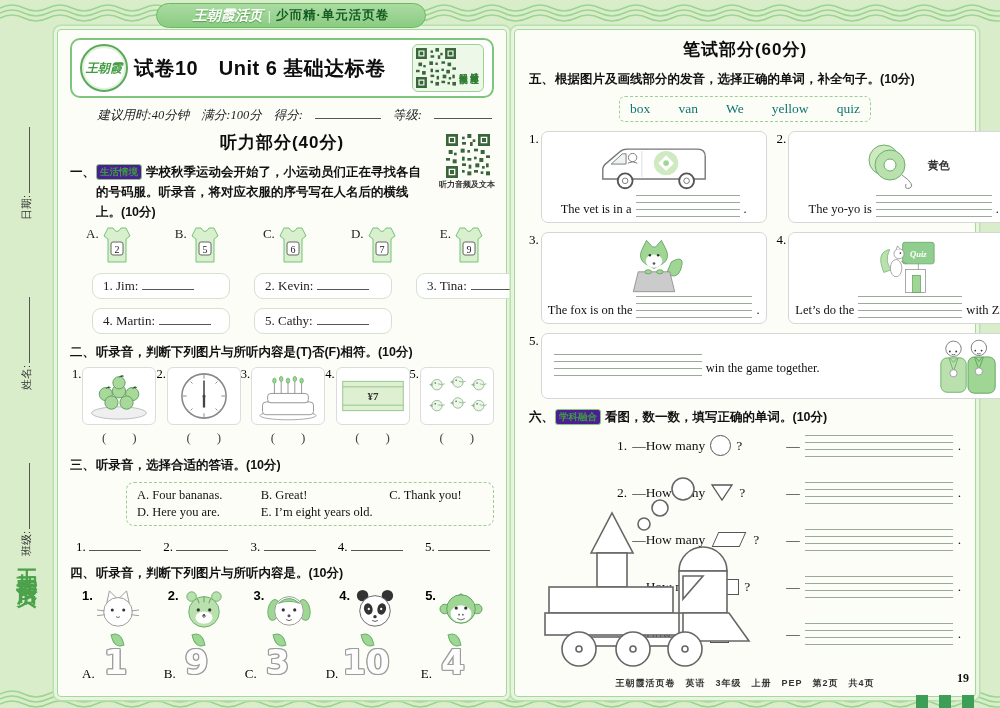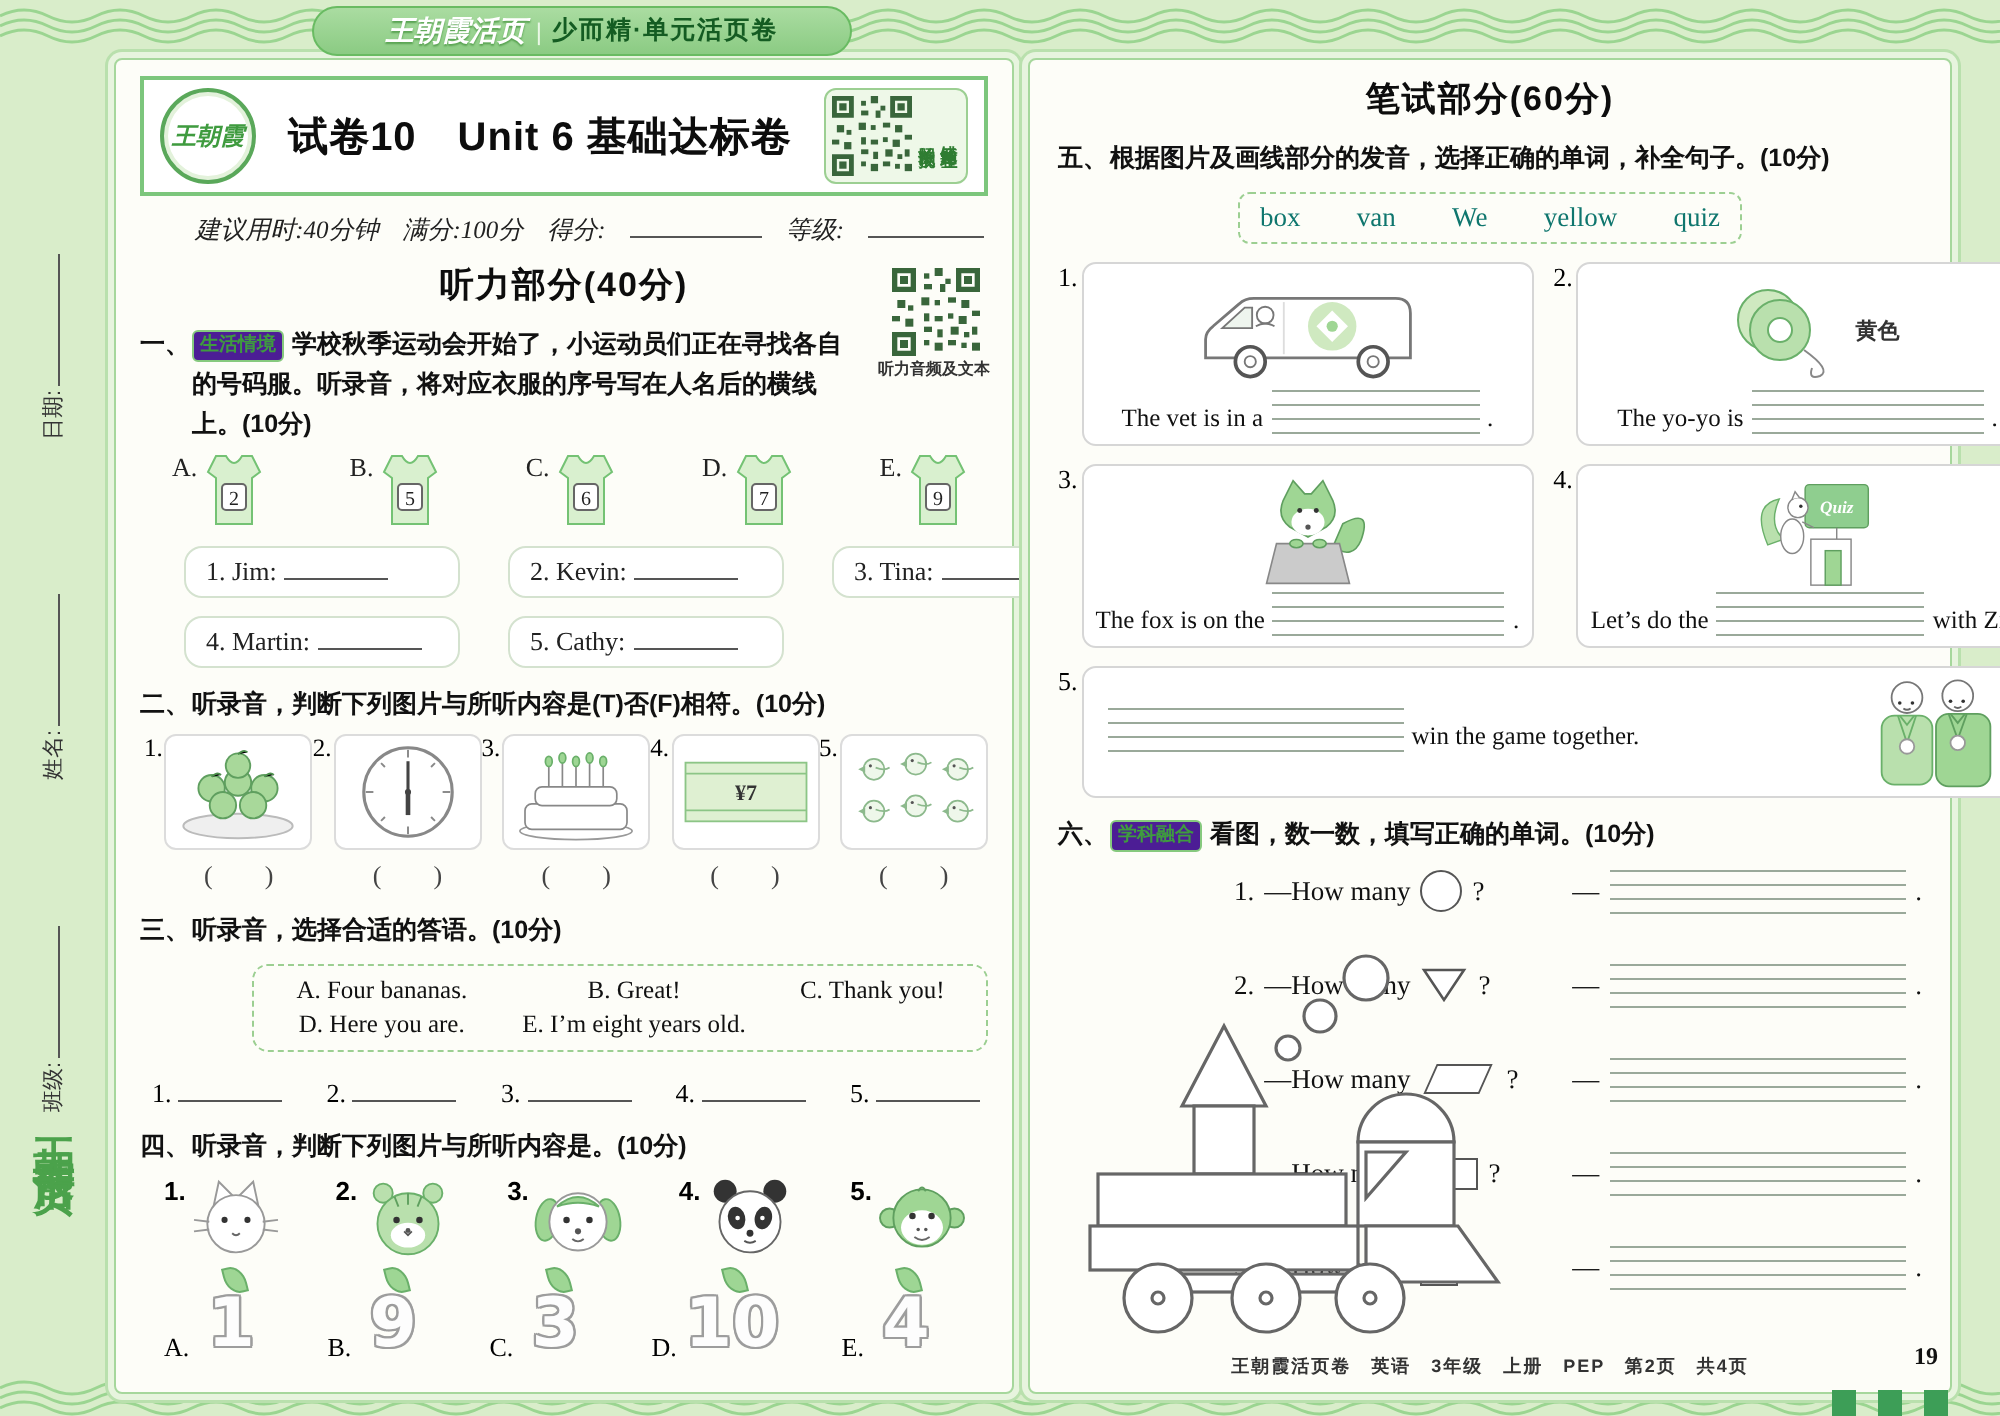--- a/index.html
+++ b/index.html
@@ -26,26 +26,26 @@
   
   .page{position:absolute;top:29px;height:668px;background:#fdfdf8;border:1.5px solid #a6d79c;
     border-radius:4px;box-shadow:0 0 0 3px #e7f4de,0 0 0 4.5px #b9e0ad;box-sizing:border-box;}
   .page.left{left:57px;width:450px;padding:8px 12px;}
   .page.right{left:514px;width:462px;padding:6px 14px;}
   .pfooter{position:absolute;bottom:6px;left:0;right:0;text-align:center;font-size:9px;
     color:#333;font-weight:600;letter-spacing:1px;}
   .pageno{position:absolute;right:6px;bottom:10px;font-family:"Liberation Serif",serif;
     font-weight:700;font-size:12px;color:#111;}
   
-  .hdrbox{height:56px;border:2px solid #7cc67c;border-radius:0;display:flex;align-items:center;
+  .hdrbox{height:56px;border:2px solid #7cc67c;border-radius:10px;display:flex;align-items:center;
     padding:0 8px;gap:6px;background:#fff;}
   .logo{width:44px;height:44px;border-radius:50%;border:2px solid #5aa85a;box-shadow:0 0 0 2px #e3f2db inset;
     display:flex;align-items:center;justify-content:center;font-family:"Liberation Serif",serif;
     font-style:italic;font-weight:700;font-size:12px;color:#3f9b3f;flex:none;}
-  .extitle{flex:1;text-align:center;font-size:20px;font-weight:700;color:#0d0d0d;letter-spacing:0.5px;}
+  .extitle{flex:1;font-size:20px;font-weight:700;color:#0d0d0d;letter-spacing:0.5px;}
   .qrwrap{display:flex;align-items:center;gap:3px;background:#eef8e8;border:1px solid #9ccf92;
     border-radius:6px;padding:3px;flex:none;}
   .qrcols{display:flex;gap:1px;}
   .vtxt{writing-mode:vertical-rl;text-orientation:upright;font-size:8.5px;font-weight:700;
     color:#2f7d32;line-height:10px;letter-spacing:1px;}
   
   .meta{margin-top:9px;display:flex;justify-content:flex-end;align-items:baseline;gap:12px;
     font-family:"Liberation Serif",serif;font-style:italic;font-size:12.5px;color:#222;padding-right:2px;}
   .secttl{text-align:center;font-size:17px;font-weight:700;color:#0d0d0d;margin-top:7px;letter-spacing:1px;}
   .qr2{position:absolute;right:9px;top:104px;width:58px;text-align:left;}
@@ -66,21 +66,21 @@
     font-size:13px;color:#222;display:flex;align-items:baseline;gap:4px;min-width:116px;background:#fff;}
   
   .pics{display:flex;justify-content:space-between;margin-top:5px;padding:0 2px;}
   .pic{display:flex;gap:1px;font-family:"Liberation Serif",serif;font-size:12.5px;}
   .pframe{width:72px;height:56px;border:1.5px solid #dcdcdc;border-radius:6px;background:#fff;
     display:flex;align-items:center;justify-content:center;}
   .paren{text-align:center;font-family:"Liberation Serif",serif;font-size:13px;margin-top:4px;color:#444;}
   
   .optbox{width:346px;margin:7px 0 0 56px;border:1.5px dashed #9ccf92;border-radius:8px;
     padding:5px 10px;font-family:"Liberation Serif",serif;font-size:12.5px;color:#111;}
-  .optrow{display:grid;grid-template-columns:1.15fr 1.2fr 1fr;gap:2px 16px;text-align:center;}
+  .optrow{display:grid;grid-template-columns:1.15fr 1.2fr 1fr;gap:2px 16px;}
   .blanksrow{display:flex;justify-content:space-between;margin:13px 4px 0 6px;
     font-family:"Liberation Serif",serif;font-size:13px;}
   
   .animals{display:flex;justify-content:space-between;margin-top:5px;padding:0 10px 0 12px;}
   .aitem{display:flex;gap:2px;font-weight:600;font-size:13px;}
   .candles{display:flex;justify-content:space-between;margin-top:12px;padding:0 24px 0 12px;align-items:flex-end;}
   .citem{display:flex;gap:4px;align-items:flex-end;font-family:"Liberation Serif",serif;font-size:13px;}
   .candle{position:relative;min-width:34px;text-align:center;}
   .leaf{position:absolute;top:-9px;left:50%;margin-left:-4px;width:9px;height:12px;background:#9ed694;
     border:1px solid #6ab06a;border-radius:0 70% 0 70%;transform:rotate(-14deg);}

